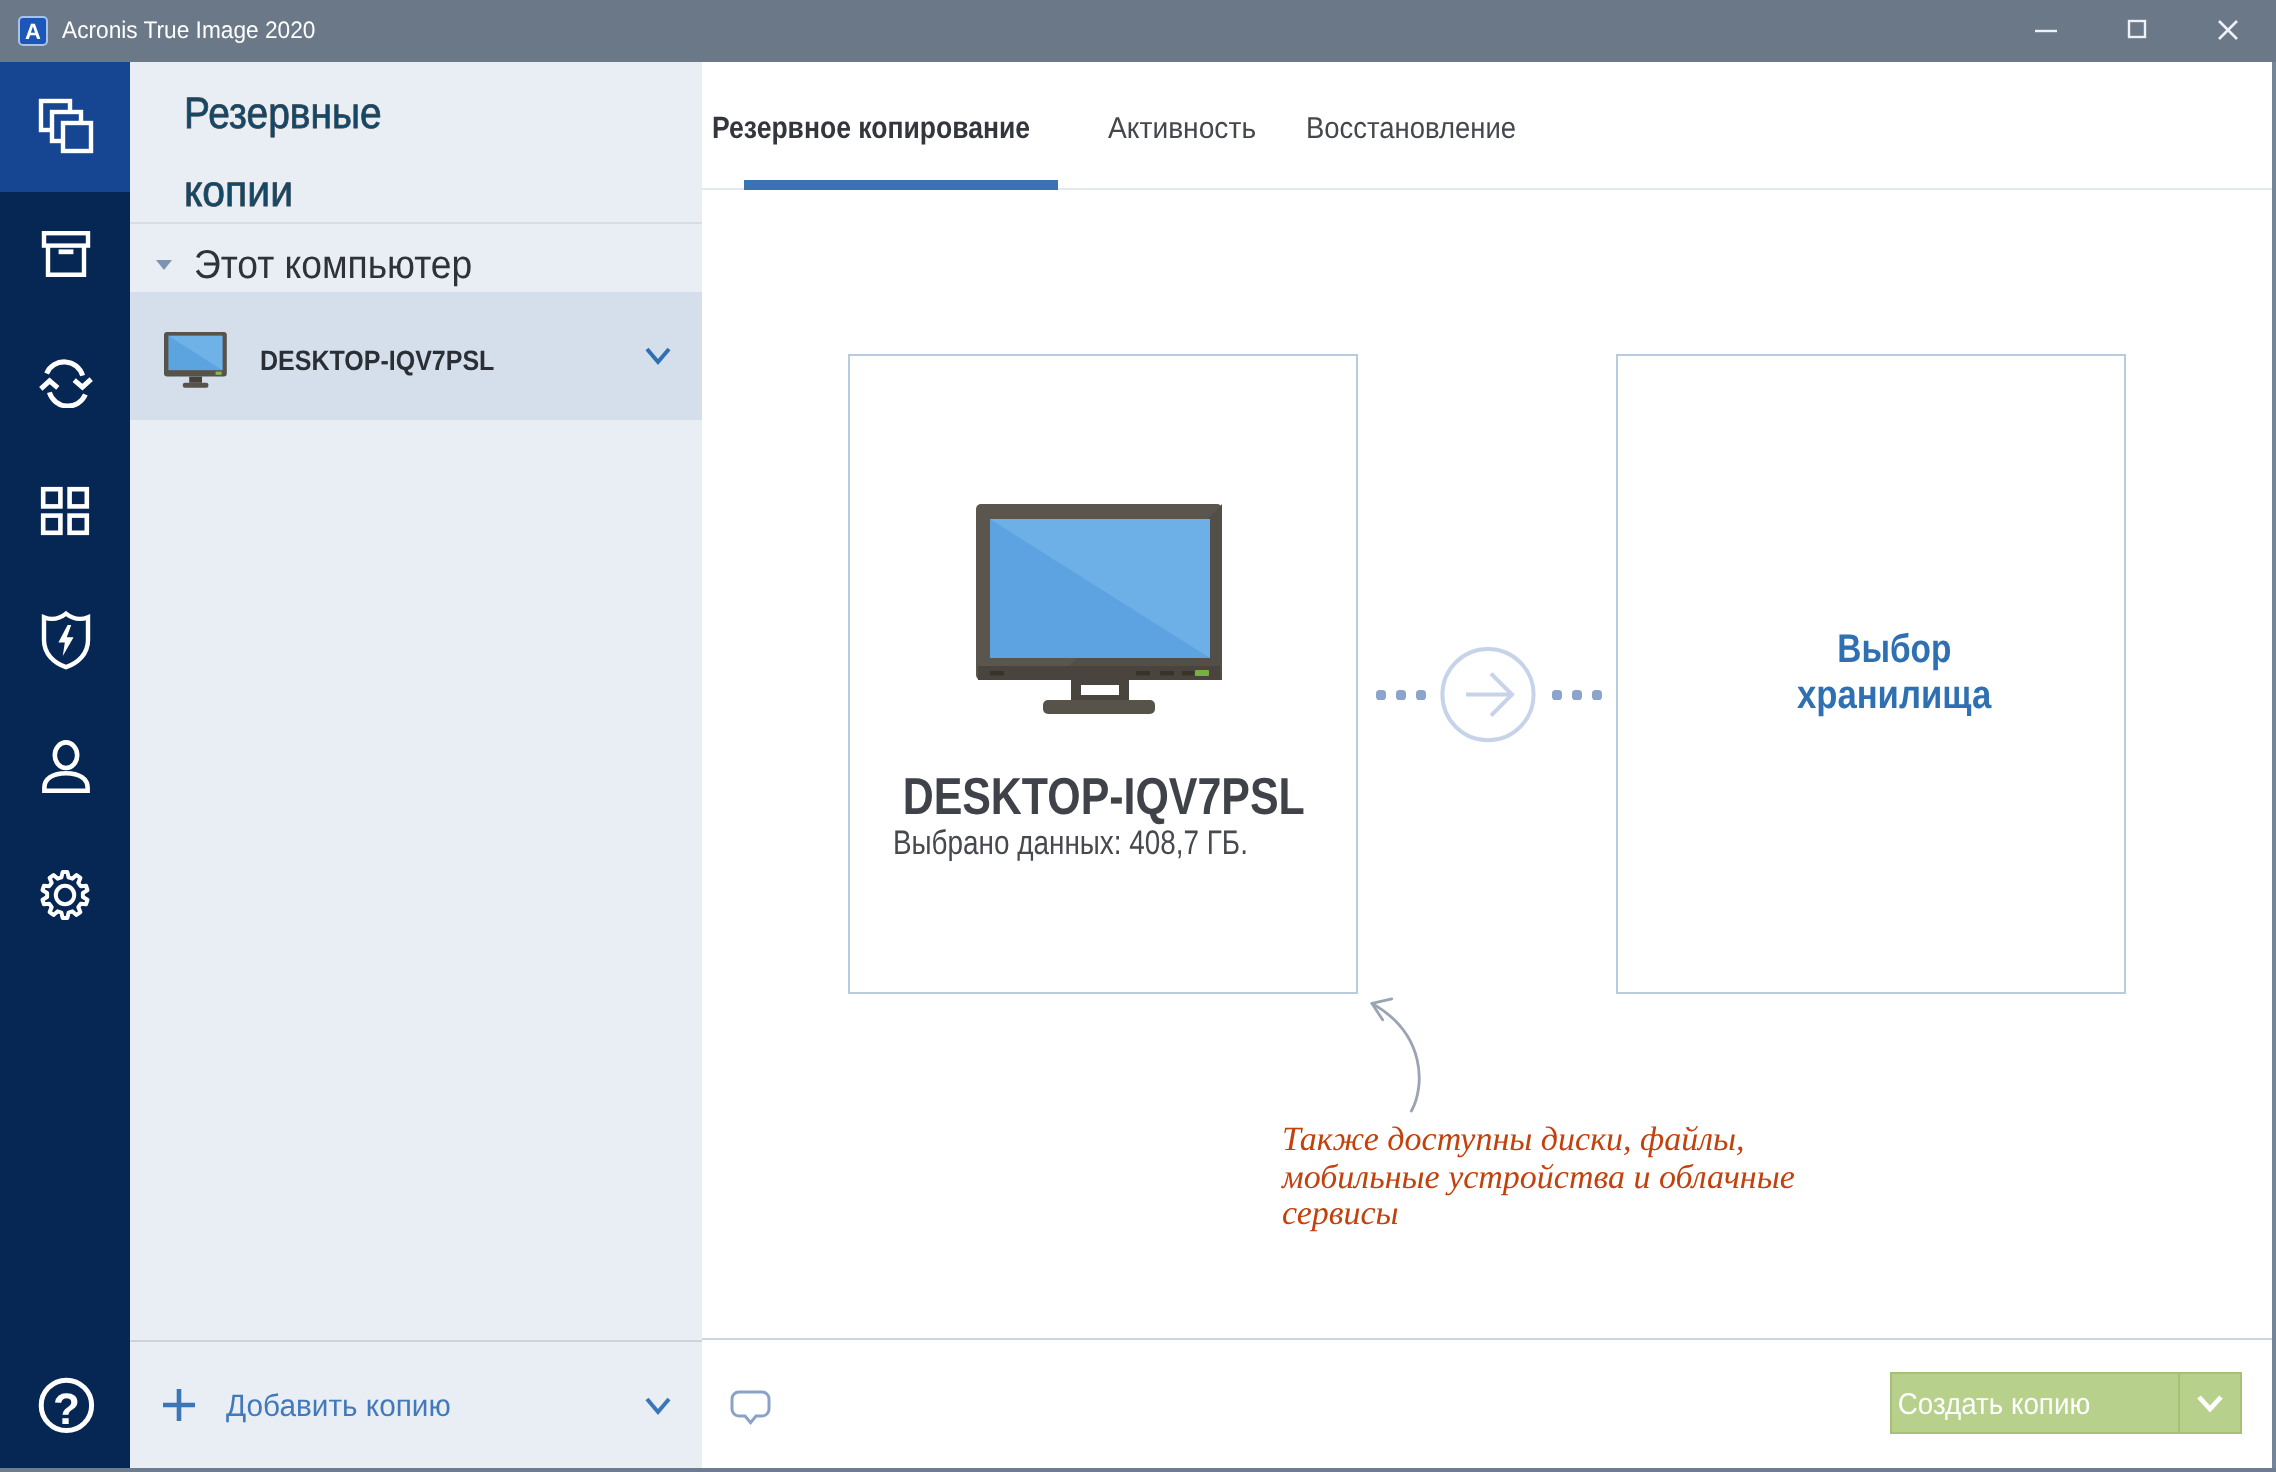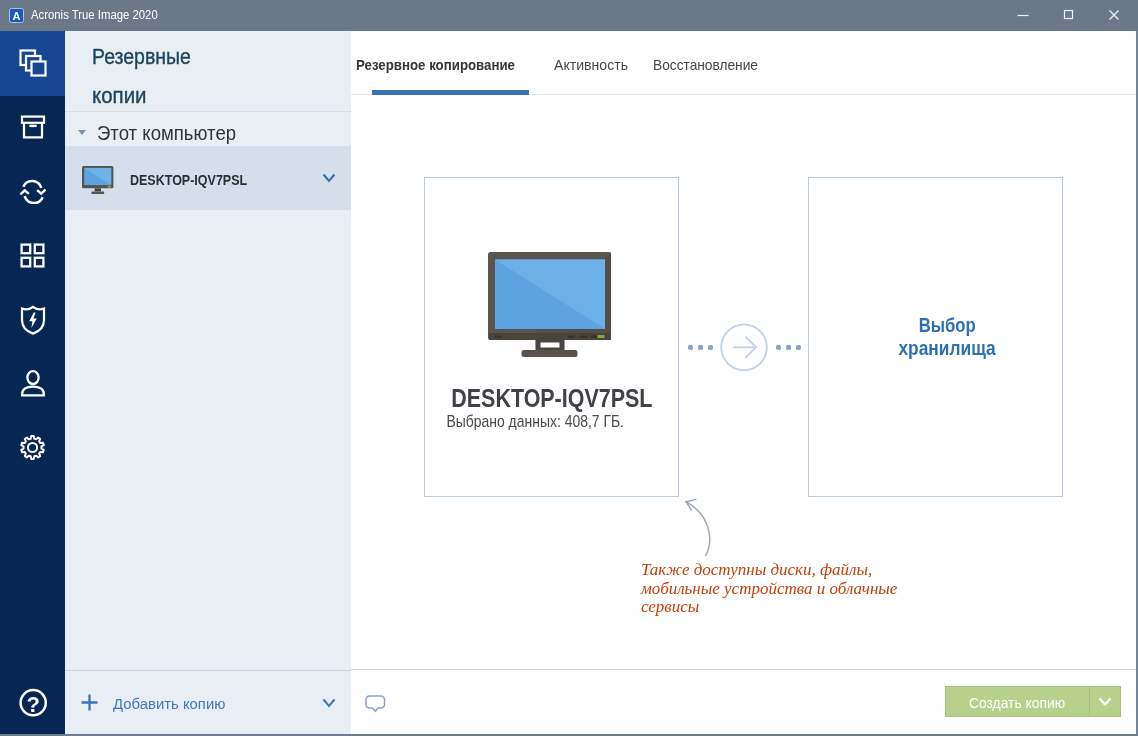--- a/index.html
+++ b/index.html
@@ -154,20 +154,20 @@
     <path d="M6 6.7 L15.9 4.4"></path>
     <path d="M6 6.7 L11.3 14.9"></path>
   </g>
 </svg>
 
 <div class="abs" style="left:351px;top:669px;width:785px;height:1px;background:#ccd6e2;"></div>
 <svg class="abs" style="left:365px;top:695px;" width="21" height="18" viewBox="0 0 21 18">
   <path d="M4.5 1 L16 1 A3.5 3.5 0 0 1 19.5 4.5 L19.5 9.5 A3.5 3.5 0 0 1 16 13 L13 13 L10.3 16.3 L7.5 13 L4.5 13 A3.5 3.5 0 0 1 1 9.5 L1 4.5 A3.5 3.5 0 0 1 4.5 1 Z" fill="none" stroke="#8aa1c8" stroke-width="1.5"></path>
 </svg>
 <div class="abs" style="left:945px;top:686px;width:176px;height:31px;background:#b7d18c;border:1px solid #a6c077;"></div>
-<div class="abs" style="left:945px;top:688px;width:144px;height:29px;line-height:29px;text-align:center;color:#fff;font-size:15px;"><span class="sx" style="transform:scaleX(0.925);transform-origin:center;">Создать копию</span></div>
+<div class="abs" style="left:945px;top:688px;width:144px;height:29px;line-height:29px;color:#fff;font-size:15px;"><span class="sx" style="transform:scaleX(0.925);transform-origin:center;">Создать копию</span></div>
 <div class="abs" style="left:1089px;top:687px;width:1px;height:29px;background:#a6c077;"></div>
 <svg class="abs" style="left:1098px;top:697px;" width="14" height="10" viewBox="0 0 14 10">
   <path d="M1.5 1.5 L7 7.5 L12.5 1.5" fill="none" stroke="#ffffff" stroke-width="2.4"></path>
 </svg>
 
 <div class="abs" style="left:1136px;top:31px;width:2px;height:705px;background:#76849a;"></div>
 <div class="abs" style="left:0;top:734px;width:1138px;height:2px;background:#6e7c91;"></div>
 
 </body></html>

